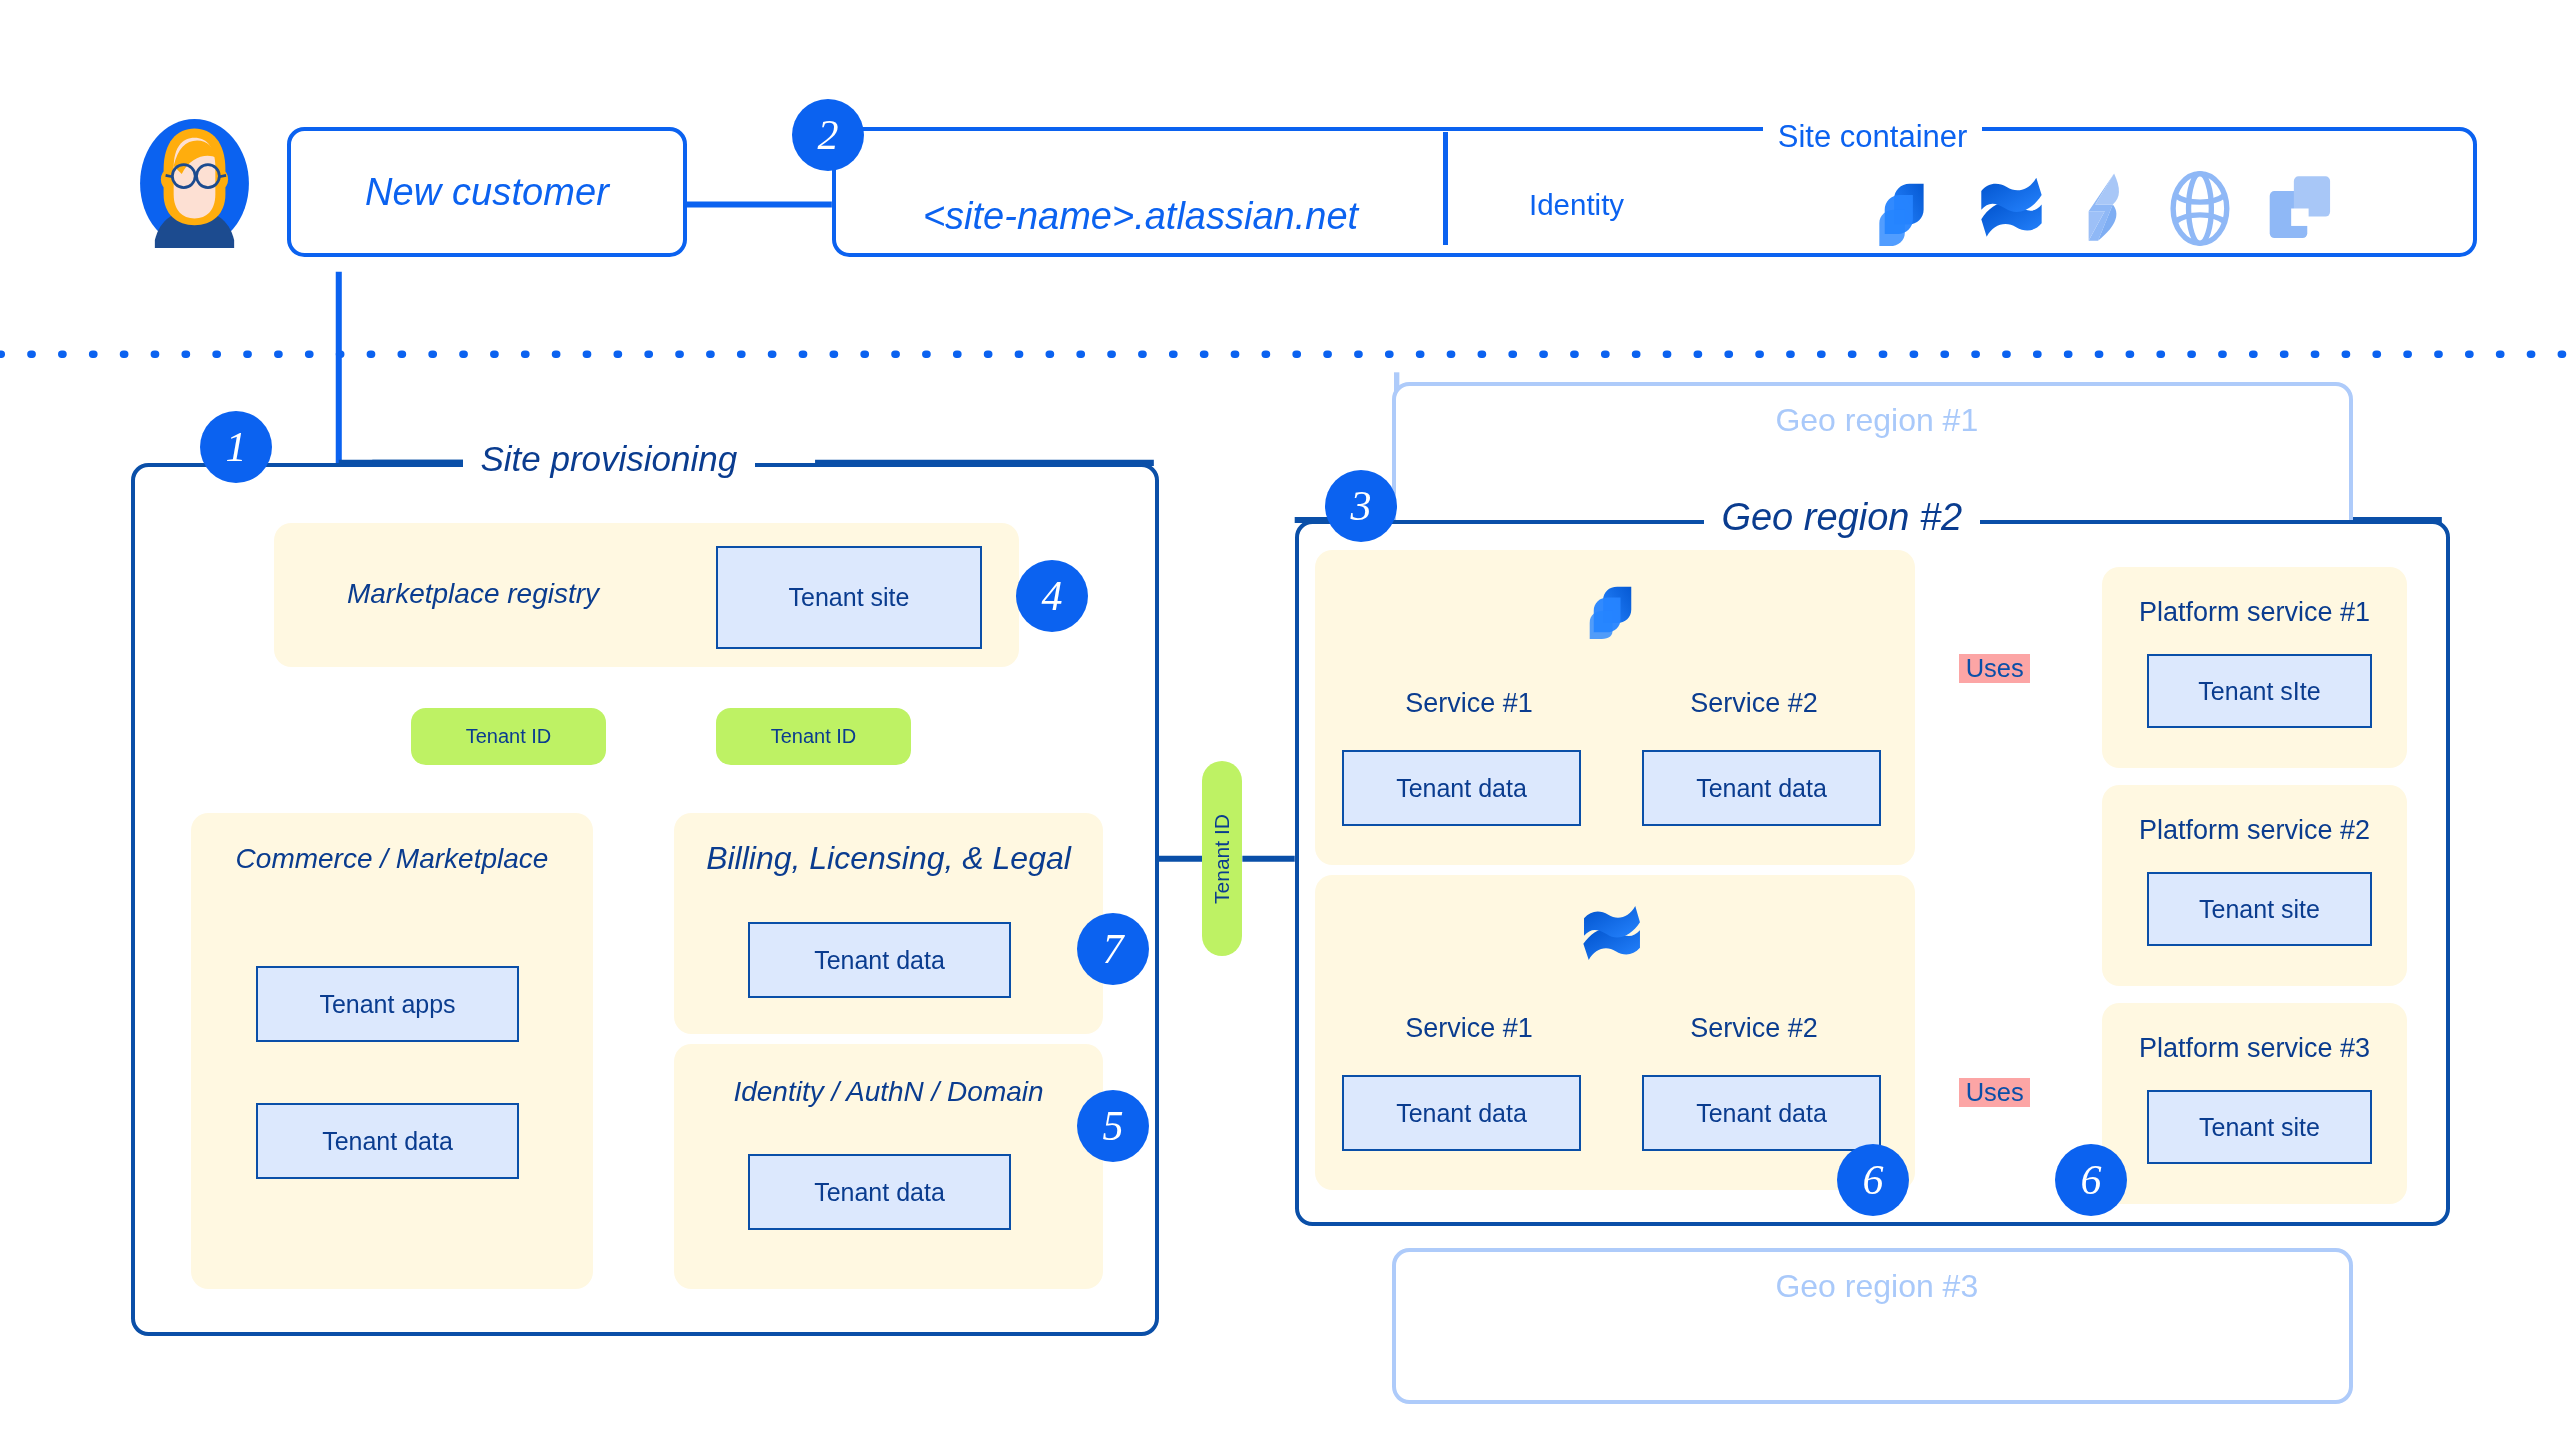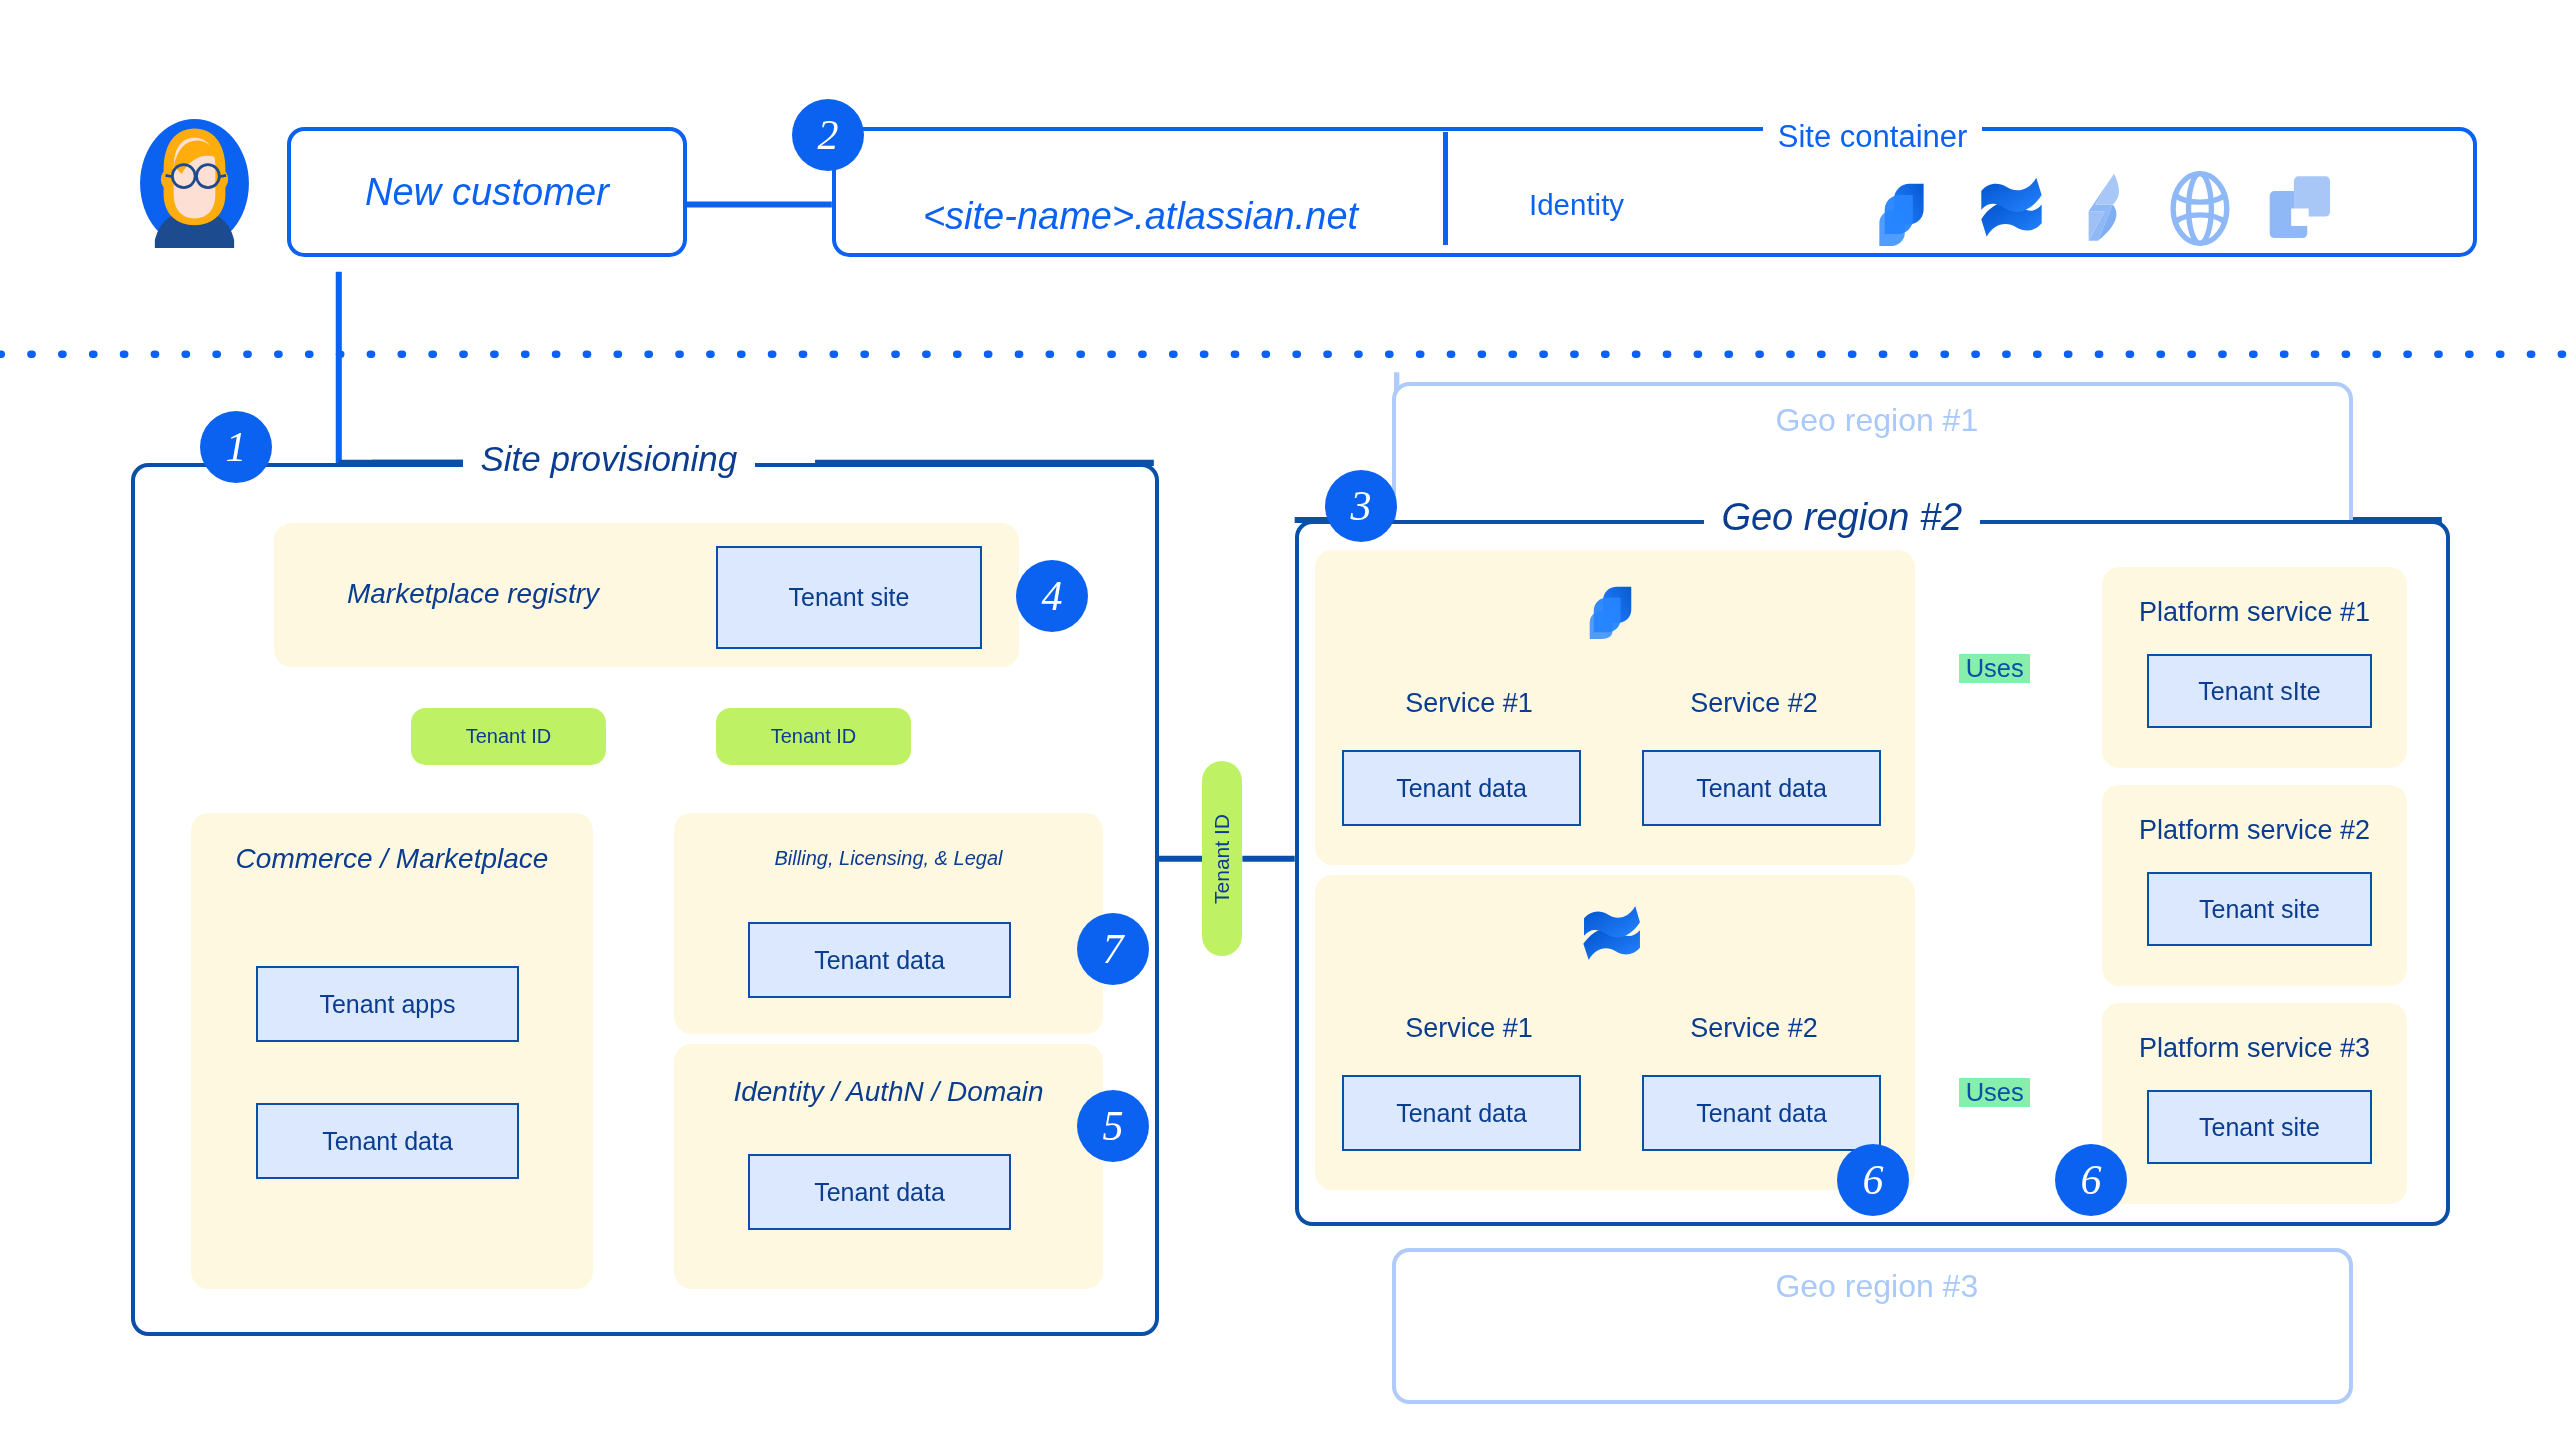--- a/index.html
+++ b/index.html
@@ -70,21 +70,21 @@
   }
   .tagpill.vert{border-radius:31px;}
   .tagpill.vert span{
     transform:rotate(-90deg);display:block;white-space:nowrap;font-size:21px;
   }
 
   .svc-label{
     position:absolute;color:#0A3C8F;font-size:27px;white-space:nowrap;text-align:center;
   }
   .uses-label{
-    position:absolute;color:#0A4FA8;font-size:25.5px;white-space:nowrap;background:#86efac;padding:0 6.7px;
+    position:absolute;color:#0A4FA8;font-size:25.5px;white-space:nowrap;background:#fca5a5;padding:0 6.7px;
   }
   .ps-title{
     position:absolute;color:#0A3C8F;font-size:27px;white-space:nowrap;text-align:center;
   }
 </style>
 </head>
 <body>
 
 <div class="stage">
 
@@ -235,21 +235,21 @@
 
   <div class="tagpill" style="left:411px;top:708px;width:195px;height:57px;">Tenant ID</div>
   <div class="tagpill" style="left:716px;top:708px;width:195px;height:57px;">Tenant ID</div>
 
   <div class="cream" style="left:191px;top:813px;width:402px;height:476px;"></div>
   <div class="abs t-center" style="left:191px;top:839px;width:402px;height:39px;color:#0A3C8F;font-size:28px;font-style:italic;">Commerce / Marketplace</div>
   <div class="chip" style="left:256px;top:966px;width:259px;height:72px;">Tenant apps</div>
   <div class="chip" style="left:256px;top:1103px;width:259px;height:72px;">Tenant data</div>
 
   <div class="cream" style="left:674px;top:813px;width:429px;height:221px;"></div>
-  <div class="abs t-center" style="left:674px;top:839px;width:429px;height:39px;color:#0A3C8F;font-size:20px;font-style:italic;">Billing, Licensing, &amp; Legal</div>
+  <div class="abs t-center" style="left:674px;top:839px;width:429px;height:39px;color:#0A3C8F;font-size:32px;font-style:italic;">Billing, Licensing, &amp; Legal</div>
   <div class="chip" style="left:748px;top:922px;width:259px;height:72px;">Tenant data</div>
   <div class="badge" style="left:1077px;top:913px;">7</div>
 
   <div class="cream" style="left:674px;top:1044px;width:429px;height:245px;"></div>
   <div class="abs t-center" style="left:674px;top:1072px;width:429px;height:39px;color:#0A3C8F;font-size:28px;font-style:italic;">Identity / AuthN / Domain</div>
   <div class="chip" style="left:748px;top:1154px;width:259px;height:72px;">Tenant data</div>
   <div class="badge" style="left:1077px;top:1090px;">5</div>
 
   <div class="tagpill vert" style="left:1202px;top:761px;width:40px;height:195px;">
     <span>Tenant ID</span>

